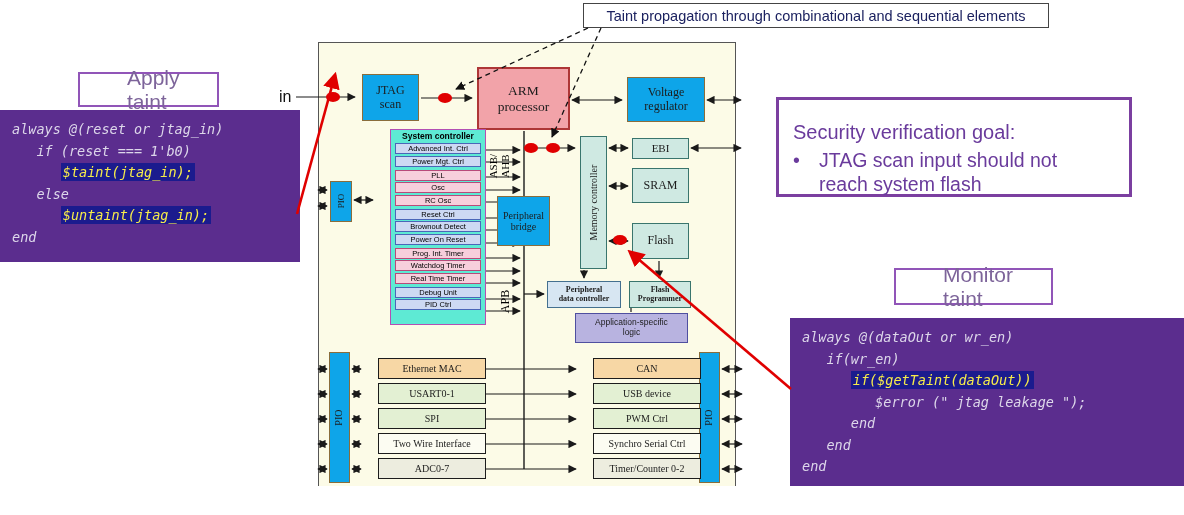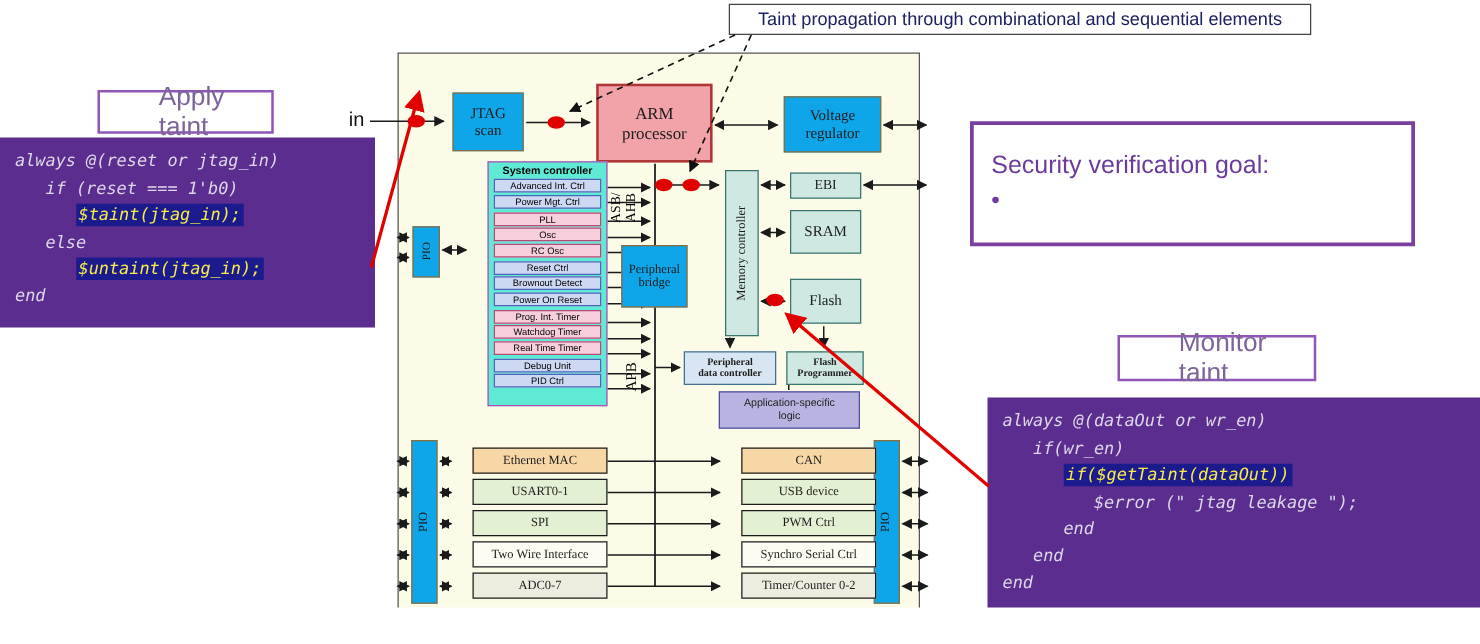--- a/index.html
+++ b/index.html
@@ -144,20 +144,21 @@
     <div class="cl"><span>      </span><span class="hl">$taint(jtag_in);</span></div>
     <div class="cl"><span>   else</span></div>
     <div class="cl"><span>      </span><span class="hl">$untaint(jtag_in);</span></div>
     <div class="cl"><span>end</span></div>
   </div>
 
   <div class="goalbox abs">
     <div>Security verification goal:</div>
     <div class="goal-row">
       <span class="goal-bullet">•</span>
+      <span class="goal-text">JTAG scan input should not reach system flash</span>
     </div>
   </div>
   <div class="plabel abs" id="monitor-label">Monitor taint</div>
   <div class="codeblock abs" id="monitor-code">
     <div class="cl"><span>always @(dataOut or wr_en)</span></div>
     <div class="cl"><span>   if(wr_en)</span></div>
     <div class="cl"><span>      </span><span class="hl">if($getTaint(dataOut))</span></div>
     <div class="cl"><span>         $error (" jtag leakage ");</span></div>
     <div class="cl"><span>      end</span></div>
     <div class="cl"><span>   end</span></div>

